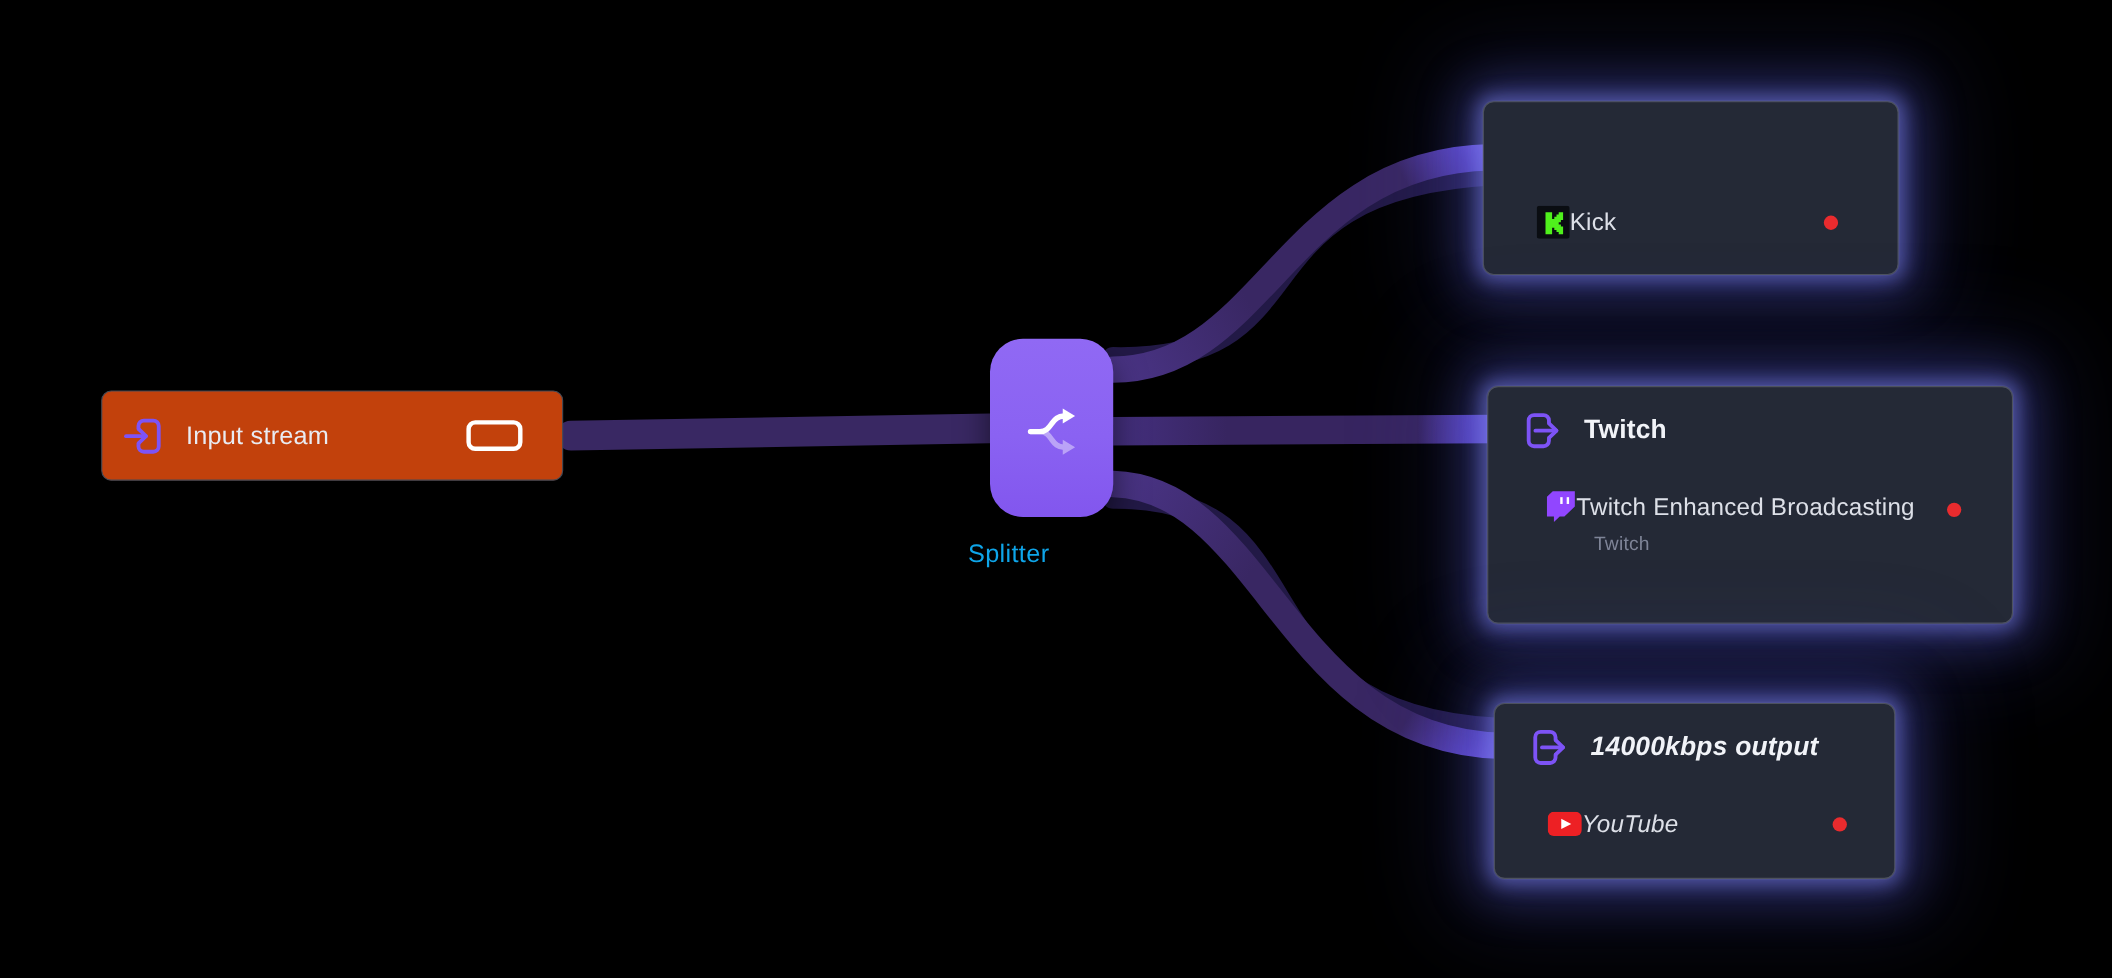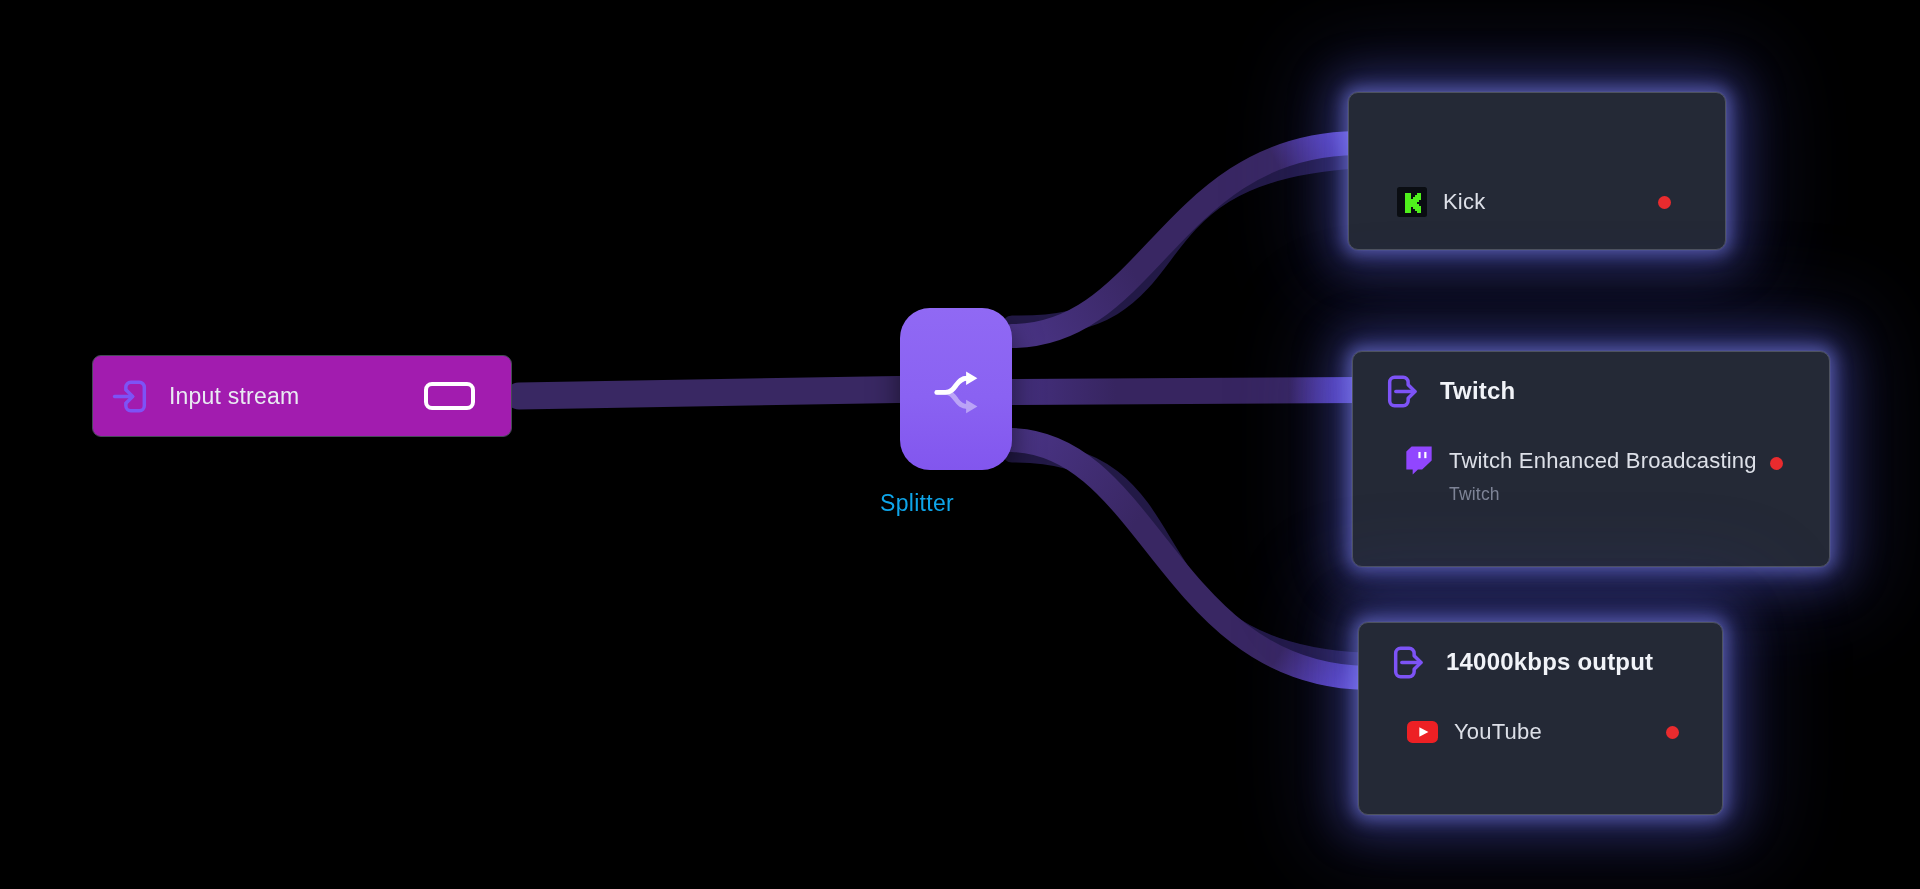--- a/index.html
+++ b/index.html
@@ -8,21 +8,21 @@
 
   #canvas { position:relative; width:1920px; height:889px; background:#000; }
 
   #cable-layer { position:absolute; left:0; top:0; width:1920px; height:889px; z-index:1; }
 
   
   .node { position:absolute; z-index:2; }
 
   #input-node {
     left:92px; top:355px; width:420px; height:82px;
-    background:#a21caf; border:1px solid #454a56; border-radius:9px;
+    background:#c2410c; border:1px solid #454a56; border-radius:9px;
     display:flex; align-items:center; gap:17px; padding:0 36px 0 18px;
   }
   #input-node .node-label { font-size:23px; font-weight:500; color:#e9ebf2; letter-spacing:.2px; }
   .display-shape {
     margin-left:auto; width:51px; height:28px;
     border:4.5px solid #ffffff; border-radius:8px;
   }
 
   
   #splitter-node {
@@ -40,26 +40,26 @@
   .out-card {
     background:#242936; border:1px solid #4d525e; border-radius:10px;
     box-shadow:
       0 0 0 1px rgba(235,238,255,.05),
       0 0 16px 5px rgba(128,133,242,.50),
       0 0 42px 18px rgba(85,90,205,.38),
       0 0 88px 42px rgba(58,62,152,.24);
   }
   #card-kick    { left:1348px; top:92px;  width:378px; height:158px; }
   #card-twitch  { left:1352px; top:351px; width:478px; height:216px; }
-  #card-youtube { left:1358px; top:622px; width:365px; height:193px; }
+  #card-youtube { left:1358px; top:639px; width:365px; height:160px;font-style:italic; }
 
   .header-row { position:absolute; top:18px; left:29px; height:42px; display:flex; align-items:center; gap:17px; }
   .card-title { font-size:24px; font-weight:700; color:#f1f3f8; letter-spacing:.2px; }
 
-  .platform-row { position:absolute; top:93px; left:48px; height:31px; display:flex; align-items:center; gap:16px; }
+  .platform-row { position:absolute; top:93px; left:48px; height:31px; display:flex; align-items:center; }
   #card-twitch .platform-row { left:52px; }
   .platform-name { font-size:22px; font-weight:400; color:#dde0e8; letter-spacing:.2px; }
   .sub-label { position:absolute; left:96px; top:132px; font-size:17.5px; color:#7e8497; letter-spacing:.2px; }
 
   .status-dot { position:absolute; top:103px; width:13px; height:13px; border-radius:50%; background:#e92b2e; }
   #card-kick .status-dot    { right:54px; }
   #card-twitch .status-dot  { right:46px; top:105px; }
   #card-youtube .status-dot { right:43px; }
 
   .icon-wrap { display:flex; align-items:center; justify-content:center; }

